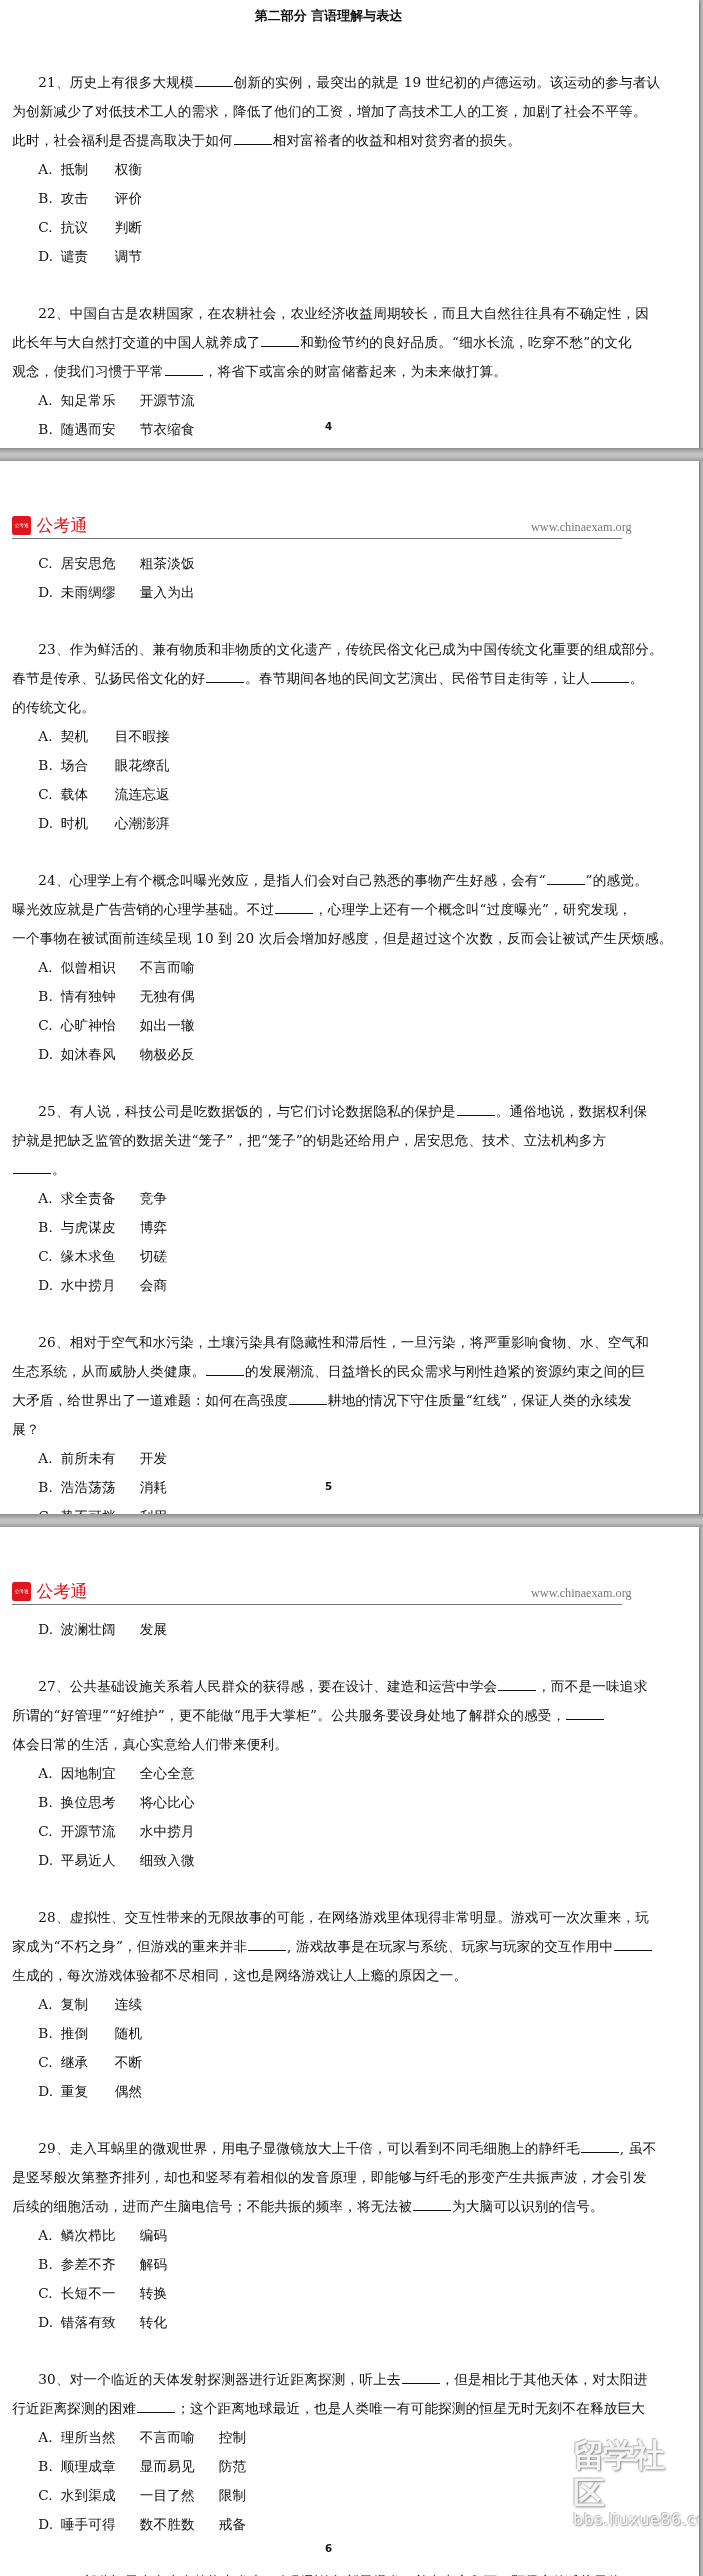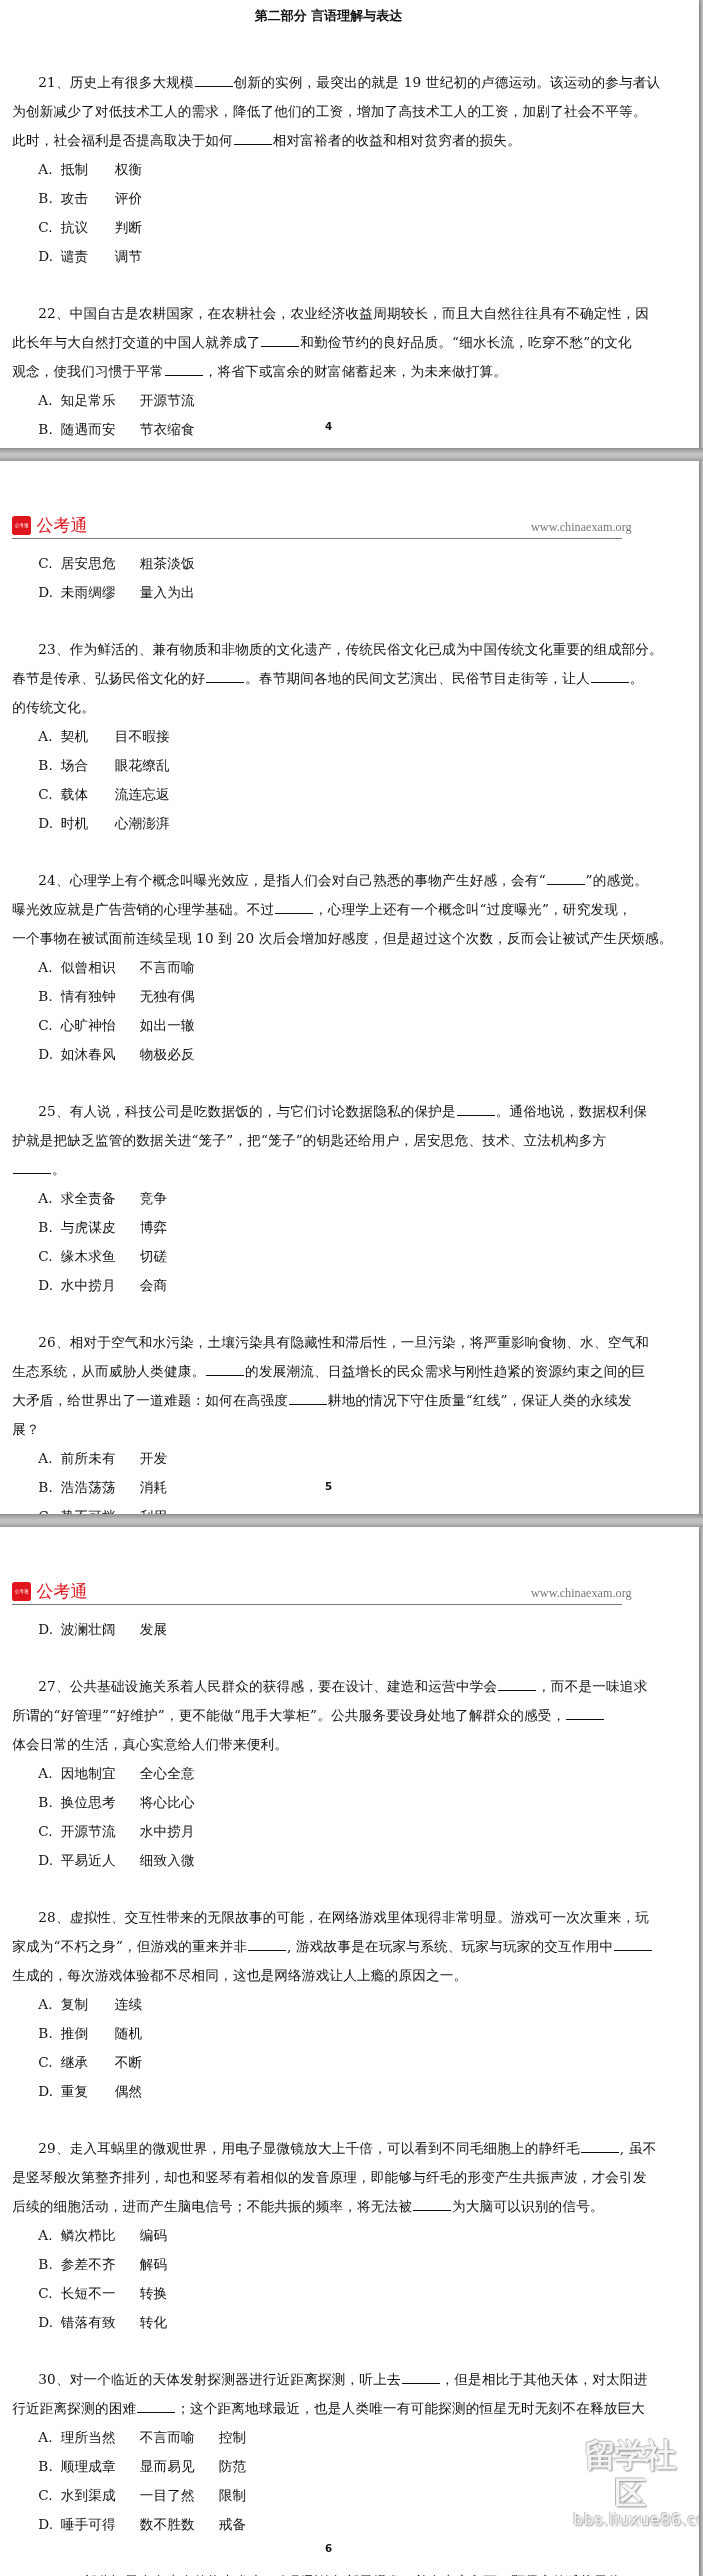--- a/index.html
+++ b/index.html
@@ -55,21 +55,21 @@
     position:absolute; left:24.4px; top:0px; color:#e0161e;
     font-family:"DejaVu Sans","Liberation Sans",sans-serif;
     font-size:17px; line-height:26px;
   }
   .hdr .url {
     position:absolute; right:-9.4px; top:7.5px; color:#777;
     font-family:"Liberation Serif","DejaVu Serif",serif; font-size:12.2px;
   }
   .hdr .rule { position:absolute; left:0; top:26px; width:610px; height:0.9px; background:#777; }
   .watermark {
-    position:absolute; right:13px; bottom:49px; width:113px; text-align:center;
+    position:absolute; right:13px; bottom:49px; width:113px; 
     color:#f4f4f4; text-shadow: 0.9px 0.9px 1.9px #888, -0.9px -0.9px 0.9px #bbb;
     font-family:"DejaVu Sans","Liberation Sans",sans-serif;
   }
   .watermark .wm-big { font-size:32px; font-weight:bold; line-height:38px; letter-spacing:-1.9px; }
   .watermark .wm-small { font-size:16px; line-height:15px; letter-spacing:0.5px; }
 </style>
 </head>
 <body>
 
 <div class="rstrip"></div>

